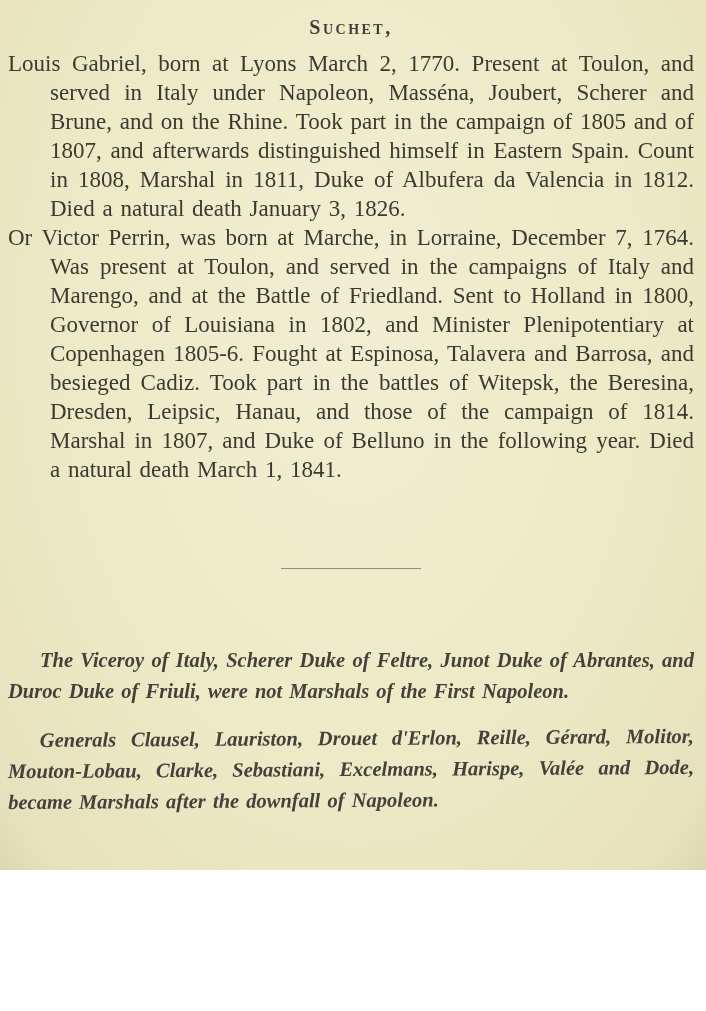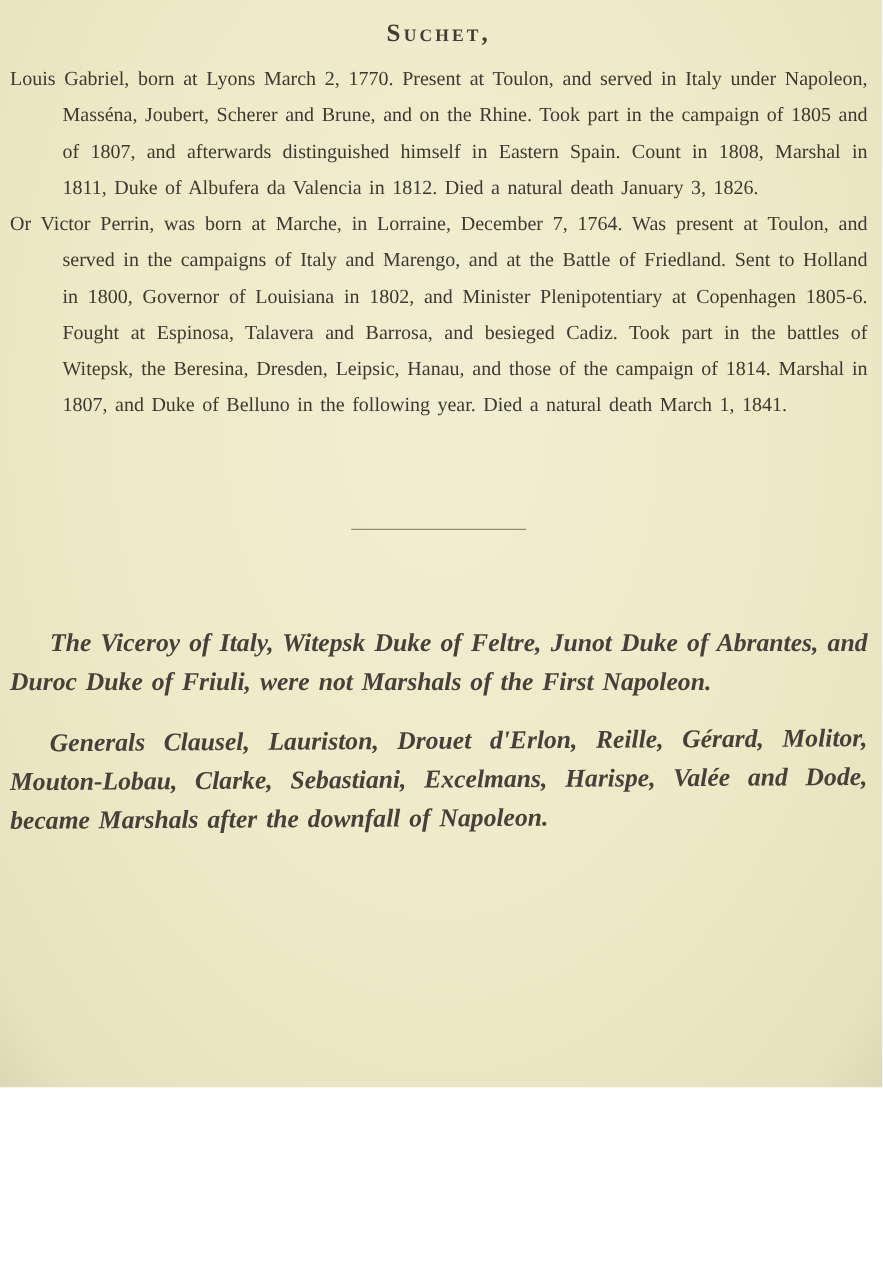--- a/index.html
+++ b/index.html
@@ -23,21 +23,21 @@
     letter-spacing: 2.5px;
     text-align: center;
     font-weight: 600;
     margin: 0 0 10px 0;
     color: #413d35;
   }
   .section-heading.second {
     margin-top: 30px;
   }
   .entry {
-    font-size: 16px;
+    font-size: 23px;
     line-height: 29px;
     text-align: justify;
     margin: 0;
     padding-left: 42px;
     text-indent: -42px;
     word-spacing: 2px;
     color: #3d3931;
   }
   .divider {
     width: 140px;
@@ -71,17 +71,17 @@
   <h2 class="section-heading">Suchet,</h2>
 
   <p class="entry">Louis Gabriel, born at Lyons March 2, 1770.  Present at Toulon, and served in Italy under Napoleon, Masséna, Joubert, Scherer and Brune, and on the Rhine.  Took part in the campaign of 1805 and of 1807, and afterwards distinguished himself in Eastern Spain.  Count in 1808, Marshal in 1811, Duke of Albufera da Valencia in 1812.  Died a natural death January 3, 1826.</p>
 
 
   <p class="entry">Or Victor Perrin, was born at Marche, in Lorraine, December 7, 1764.  Was present at Toulon, and served in the campaigns of Italy and Marengo, and at the Battle of Friedland.  Sent to Holland in 1800, Governor of Louisiana in 1802, and Minister Plenipotentiary at Copenhagen 1805-6.  Fought at Espinosa, Talavera and Barrosa, and besieged Cadiz.  Took part in the battles of Witepsk, the Beresina, Dresden, Leipsic, Hanau, and those of the campaign of 1814.  Marshal in 1807, and Duke of Belluno in the following year.  Died a natural death March 1, 1841.</p>
 
   <div class="divider"></div>
 
   <div class="notes">
-    <p class="note">The Viceroy of Italy, Witepsk Duke of Feltre, Junot Duke of Abrantes, and Duroc Duke of Friuli, were not Marshals of the First Napoleon.</p>
+    <p class="note">The Viceroy of Italy, Scherer Duke of Feltre, Junot Duke of Abrantes, and Duroc Duke of Friuli, were not Marshals of the First Napoleon.</p>
     <p class="note last">Generals Clausel, Lauriston, Drouet d'Erlon, Reille, Gérard, Molitor, Mouton-Lobau, Clarke, Sebastiani, Excelmans, Harispe, Valée and Dode, became Marshals after the downfall of Napoleon.</p>
   </div>
 
 </div>
 
 </body></html>

